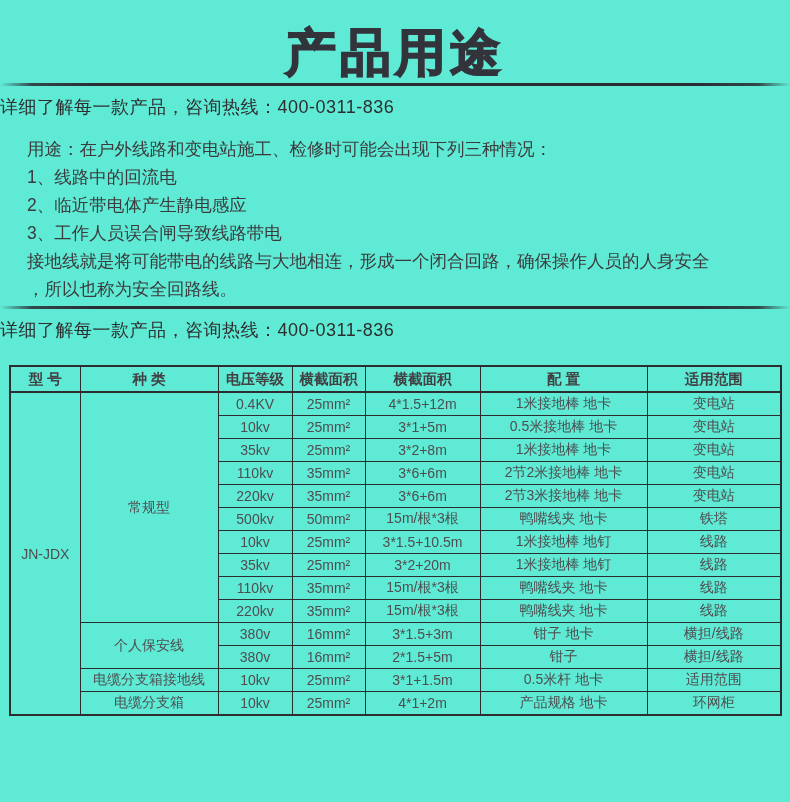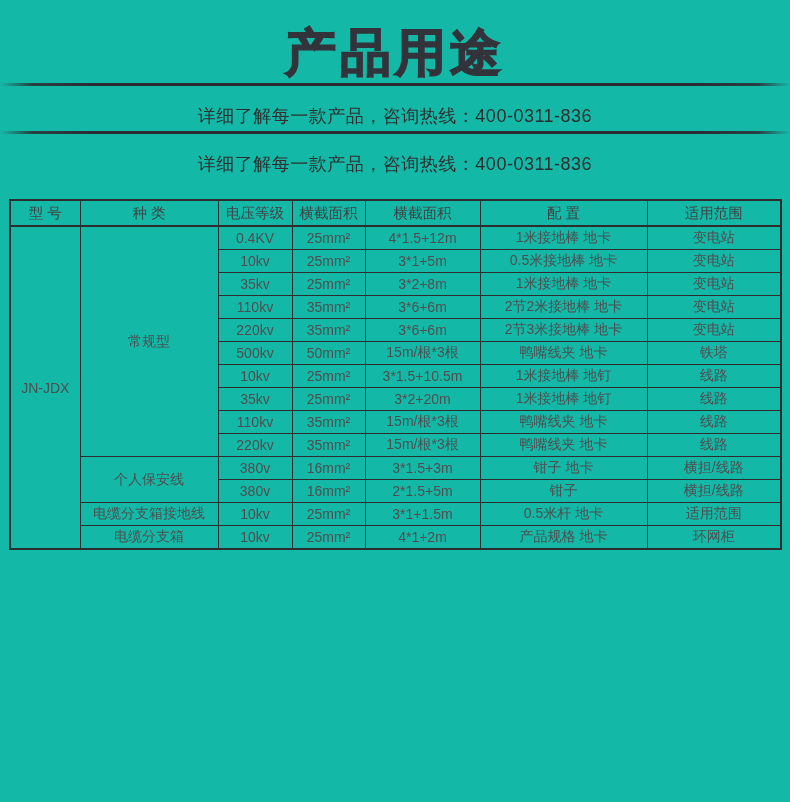--- a/index.html
+++ b/index.html
@@ -10,21 +10,21 @@
   body {
     width: 790px;
     height: 802px;
     font-family: "Liberation Sans", "DejaVu Sans", sans-serif;
     color: #3c3c3e;
     overflow: hidden;
   }
   .page {
     width: 790px;
     height: 802px;
-    background: #14b8a6;
+    background: #5eead4;
   }
   .section-title {
     text-align: center;
     font-size: 51px;
     line-height: 54px;
     font-weight: 900;
     color: #33333c;
     letter-spacing: 4px;
     -webkit-text-stroke: 1.5px #33333c;
   }
@@ -35,24 +35,24 @@
     margin-top: 3px;
     background: linear-gradient(to right,
       rgba(43,43,50,0) 0%,
       rgba(43,43,50,0.85) 4%,
       #2b2b32 12%,
       #2b2b32 88%,
       rgba(43,43,50,0.85) 96%,
       rgba(43,43,50,0) 100%);
   }
   .section-subtitle {
-    text-align: center;
+    text-align: left;
     font-size: 18px;
     color: #2e2e30;
-    margin-top: 18px;
+    margin-top: 9px;
     letter-spacing: 0.5px;
   }
   .usage-text {
     margin: 16px 26px 0 27px;
     font-size: 17.5px;
     line-height: 28px;
     color: #3b3b3d;
   }
   .usage-line { white-space: nowrap; }
   table.spec-table {
@@ -67,21 +67,21 @@
     text-align: center;
     vertical-align: middle;
     padding: 0 2px;
     font-size: 14px;
     color: #4e4e50;
     overflow: hidden;
     white-space: nowrap;
   }
   .spec-table thead th {
     height: 24px;
-    font-weight: normal;
+    font-weight: bold;
     font-size: 14.5px;
     color: #414143;
     border-bottom-width: 2px;
   }
   .spec-table tbody td { height: 22px; }
   .col-model  { width: 70px; }
   .col-kind   { width: 138px; }
   .col-volt   { width: 74px; }
   .col-area   { width: 73px; }
   .col-spec   { width: 115px; }
@@ -91,20 +91,28 @@
 </head>
 <body>
 
 <div class="page">
 
   <div>
     <div class="section-title title-1">产品用途</div>
     <div class="title-rule"></div>
     <div class="section-subtitle">详细了解每一款产品，咨询热线：400-0311-836</div>
 
+    <div class="usage-text">
+      <div class="usage-line">用途：在户外线路和变电站施工、检修时可能会出现下列三种情况：</div>
+      <div class="usage-line">1、线路中的回流电</div>
+      <div class="usage-line">2、临近带电体产生静电感应</div>
+      <div class="usage-line">3、工作人员误合闸导致线路带电</div>
+      <div class="usage-line">接地线就是将可能带电的线路与大地相连，形成一个闭合回路，确保操作人员的人身安全</div>
+      <div class="usage-line">，所以也称为安全回路线。</div>
+    </div>
   </div>
 
   <div>
     <div class="title-rule"></div>
     <div class="section-subtitle">详细了解每一款产品，咨询热线：400-0311-836</div>
 
     <table class="spec-table">
       <colgroup>
         <col class="col-model">
           <col class="col-kind">

